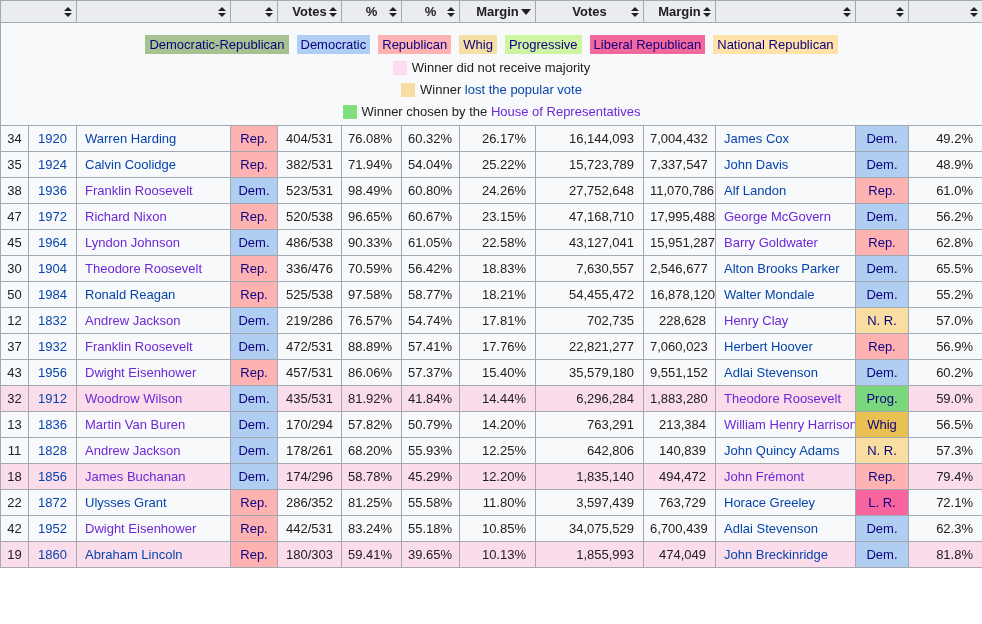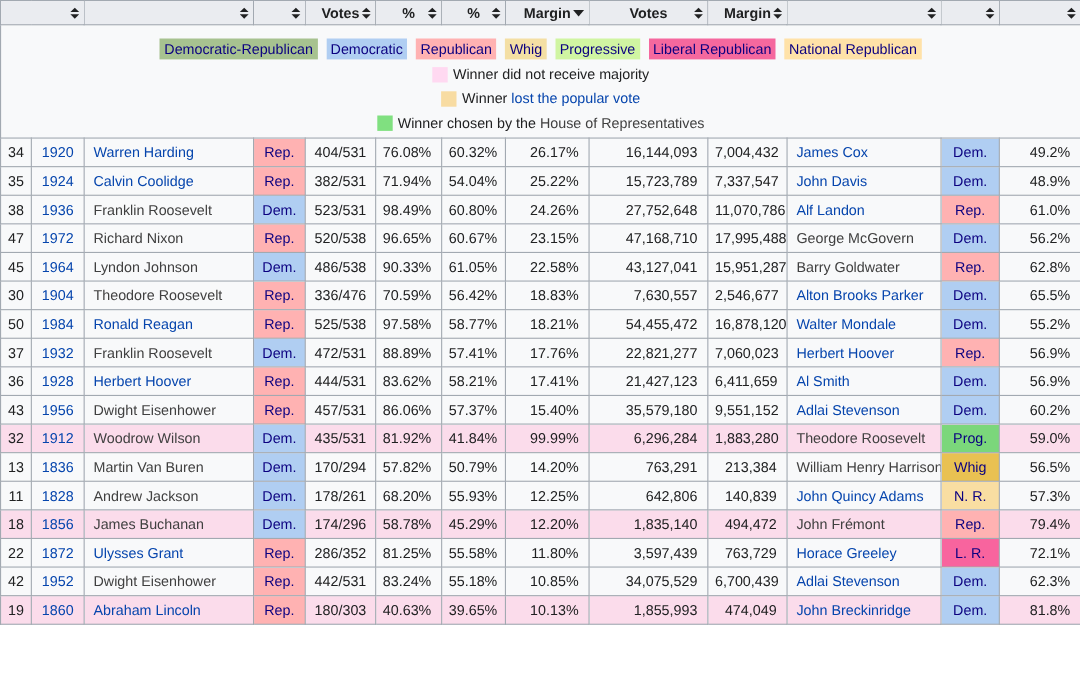--- a/index.html
+++ b/index.html
@@ -14,21 +14,21 @@
   tr.no-majority td{background:#FBDCEB;}
   
   .sorticon{position:absolute;right:4px;top:50%;transform:translateY(-50%);
             display:flex;flex-direction:column;gap:2px;}
   .tri{width:0;height:0;border-left:4px solid transparent;border-right:4px solid transparent;}
   .tri.up{border-bottom:4px solid #202122;}
   .tri.down{border-top:4px solid #202122;}
   .tri.big{border-left-width:5px;border-right-width:5px;border-top-width:6px;}
   
   a{color:#0645AD;text-decoration:none;cursor:pointer;}
-  a.visited{color:#404040;}
+  a.visited{color:#6d28d9;}
   sup{font-size:10px;line-height:0;}
   
   td.c{text-align:center;}
   td.r{text-align:right;padding-right:9px;}
   td.l{text-align:left;padding-left:8px;}
   td.party{text-align:center;margin-left:12px;}
   td.party a{color:#0B0080;}
   
   td.legendcell{background:#F8F9FA;text-align:center;vertical-align:top;
                 padding-top:12px;height:95px;}
@@ -236,50 +236,50 @@
           <td class="r">97.58%</td>
           <td class="r">58.77%</td>
           <td class="r">18.21%</td>
           <td class="r">54,455,472</td>
           <td class="r">16,878,120</td>
           <td class="l"><a>Walter Mondale</a></td>
           <td class="party" style="background:#B0CEF2"><a>Dem.</a></td>
           <td class="r">55.2%</td>
         </tr>
         <tr>
+          <td class="c">12</td>
+          <td class="c"><a>1832</a></td>
+          <td class="l"><a class="visited">Andrew Jackson</a></td>
+          <td class="party" style="background:#B0CEF2"><a>Dem.</a></td>
+          <td class="c">219/286</td>
+          <td class="r">76.57%</td>
+          <td class="r">54.74%</td>
+          <td class="r">17.81%</td>
+          <td class="r">702,735</td>
+          <td class="r">228,628</td>
+          <td class="l"><a class="visited">Henry Clay</a></td>
+          <td class="party" style="background:#F9DEA2"><a>N. R.</a></td>
+          <td class="r">57.0%</td>
+        </tr>
+        <tr>
           <td class="c">37</td>
           <td class="c"><a>1932</a></td>
           <td class="l"><a class="visited">Franklin Roosevelt</a></td>
           <td class="party" style="background:#B0CEF2"><a>Dem.</a></td>
           <td class="c">472/531</td>
           <td class="r">88.89%</td>
           <td class="r">57.41%</td>
           <td class="r">17.76%</td>
           <td class="r">22,821,277</td>
           <td class="r">7,060,023</td>
           <td class="l"><a>Herbert Hoover</a></td>
           <td class="party" style="background:#FFB2B2"><a>Rep.</a></td>
           <td class="r">56.9%</td>
         </tr>
         <tr>
-          <td class="c">36</td>
-          <td class="c"><a>1928</a></td>
-          <td class="l"><a>Herbert Hoover</a></td>
-          <td class="party" style="background:#FFB2B2"><a>Rep.</a></td>
-          <td class="c">444/531</td>
-          <td class="r">83.62%</td>
-          <td class="r">58.21%</td>
-          <td class="r">17.41%</td>
-          <td class="r">21,427,123</td>
-          <td class="r">6,411,659</td>
-          <td class="l"><a>Al Smith</a></td>
-          <td class="party" style="background:#B0CEF2"><a>Dem.</a></td>
-          <td class="r">56.9%</td>
-        </tr>
-        <tr>
           <td class="c">43</td>
           <td class="c"><a>1956</a></td>
           <td class="l"><a class="visited">Dwight Eisenhower</a></td>
           <td class="party" style="background:#FFB2B2"><a>Rep.</a></td>
           <td class="c">457/531</td>
           <td class="r">86.06%</td>
           <td class="r">57.37%</td>
           <td class="r">15.40%</td>
           <td class="r">35,579,180</td>
           <td class="r">9,551,152</td>
@@ -288,21 +288,21 @@
           <td class="r">60.2%</td>
         </tr>
         <tr class="no-majority">
           <td class="c">32</td>
           <td class="c"><a>1912</a></td>
           <td class="l"><a class="visited">Woodrow Wilson</a></td>
           <td class="party" style="background:#B0CEF2"><a>Dem.</a></td>
           <td class="c">435/531</td>
           <td class="r">81.92%</td>
           <td class="r">41.84%</td>
-          <td class="r">99.99%</td>
+          <td class="r">14.44%</td>
           <td class="r">6,296,284</td>
           <td class="r">1,883,280</td>
           <td class="l"><a class="visited">Theodore Roosevelt</a></td>
           <td class="party" style="background:#7BD77B"><a>Prog.</a></td>
           <td class="r">59.0%</td>
         </tr>
         <tr>
           <td class="c">13</td>
           <td class="c"><a>1836</a></td>
           <td class="l"><a class="visited">Martin Van Buren</a></td>
@@ -376,21 +376,21 @@
           <td class="l"><a>Adlai Stevenson</a></td>
           <td class="party" style="background:#B0CEF2"><a>Dem.</a></td>
           <td class="r">62.3%</td>
         </tr>
         <tr class="no-majority">
           <td class="c">19</td>
           <td class="c"><a>1860</a></td>
           <td class="l"><a>Abraham Lincoln</a></td>
           <td class="party" style="background:#FFB2B2"><a>Rep.</a></td>
           <td class="c">180/303</td>
-          <td class="r">40.63%</td>
+          <td class="r">59.41%</td>
           <td class="r">39.65%</td>
           <td class="r">10.13%</td>
           <td class="r">1,855,993</td>
           <td class="r">474,049</td>
           <td class="l"><a>John Breckinridge</a></td>
           <td class="party" style="background:#B0CEF2"><a>Dem.</a></td>
           <td class="r">81.8%</td>
         </tr>
       </tbody>
 </table>

